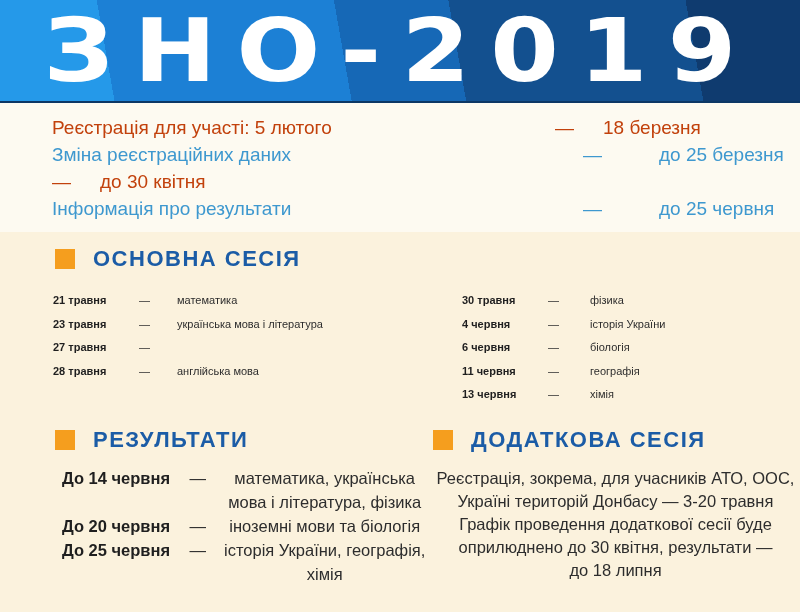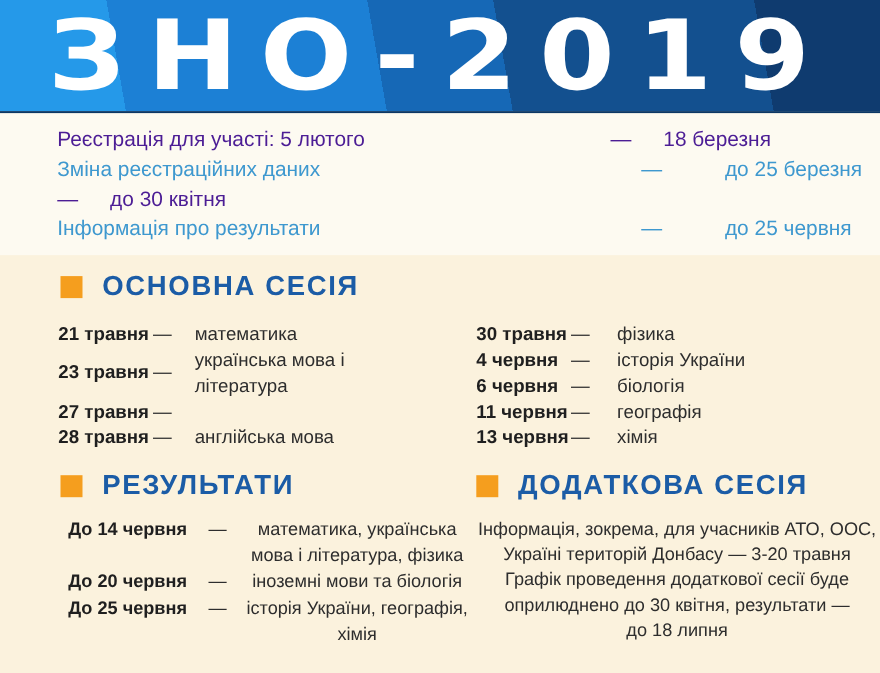--- a/index.html
+++ b/index.html
@@ -47,50 +47,50 @@
     height: 129px;
     background: #fdfaf1;
     padding: 11px 0 0 52px;
     box-sizing: border-box;
     font-size: 19px;
   }
   .irow { display: flex; align-items: baseline; height: 27px; line-height: 27px; }
   .irow .ilabel { width: 503px; white-space: nowrap; }
   .irow .idash  { width: 48px; }
   .irow .ival   { white-space: nowrap; }
-  .tone-dark  { color: #4c1d95; }
+  .tone-dark  { color: #c2410c; }
   .tone-light { color: #3e98cf; gap: 28px; }
 
   
   .sec-head { display: flex; align-items: center; gap: 18px; }
   .sec-head .sq { width: 20px; height: 20px; background: #f59e1e; flex: none; }
   .sec-head h2 {
     margin: 0;
-    font-size: 25px;
+    font-size: 22px;
     font-weight: bold;
     letter-spacing: 1.5px;
     color: #1b5ca6;
     white-space: nowrap;
   }
 
   
-  .srow { display: flex; align-items: center; line-height: 23.5px; font-size: 17px; }
+  .srow { display: flex; align-items: flex-end; line-height: 23.5px; font-size: 11px; }
   .srow .sdate { font-weight: bold; color: #1f1f1f; white-space: nowrap; }
   .srow .sdash { color: #2d2d2d; }
   .srow .ssub  { color: #2d2d2d; }
 
   
   .main-session { position: absolute; top: 246px; left: 0; right: 0; }
   .main-session .sec-head { margin-left: 55px; }
   .main-session .cols { display: flex; margin-top: 17px; }
   .col-left  { margin-left: 53px; width: 380px; box-sizing: border-box; }
   .col-left  .sdate { width: 86px; }
   .col-left  .sdash { width: 38px; }
   .col-left  .ssub  { width: 216px; }
-  .col-right .sdate { width: 86px; }
+  .col-right .sdate { width: 86px; margin-left: 29px; }
   .col-right .sdash { width: 42px; }
 
   
   .bottom { position: absolute; top: 427px; left: 0; right: 0; display: flex; text-align: center; }
   .results { margin-left: 53px; width: 380px; box-sizing: border-box; }
   .results .sec-head { margin-left: 2px; }
   .results .rows { margin-top: 13px; }
   .rrow { display: flex; align-items: flex-start; line-height: 24px; font-size: 16.5px; }
   .rrow .sdate { font-weight: bold; color: #1f1f1f; width: 128px; white-space: nowrap; }
   .rrow .sdash { width: 38px; }
@@ -211,21 +211,21 @@
         </div>
       </div>
     </div>
 
     <div class="additional">
       <div class="sec-head">
         <span class="sq"></span>
         <h2>ДОДАТКОВА СЕСІЯ</h2>
       </div>
       <div class="para">
-        <div>Інформація, зокрема, для учасників АТО, ООС,</div>
+        <div>Реєстрація, зокрема, для учасників АТО, ООС,</div>
         <div>Україні територій Донбасу — 3-20 травня</div>
         <div>Графік проведення додаткової сесії буде</div>
         <div>оприлюднено до 30 квітня, результати —</div>
         <div>до 18 липня</div>
       </div>
     </div>
   </section>
 
 </div>
 

